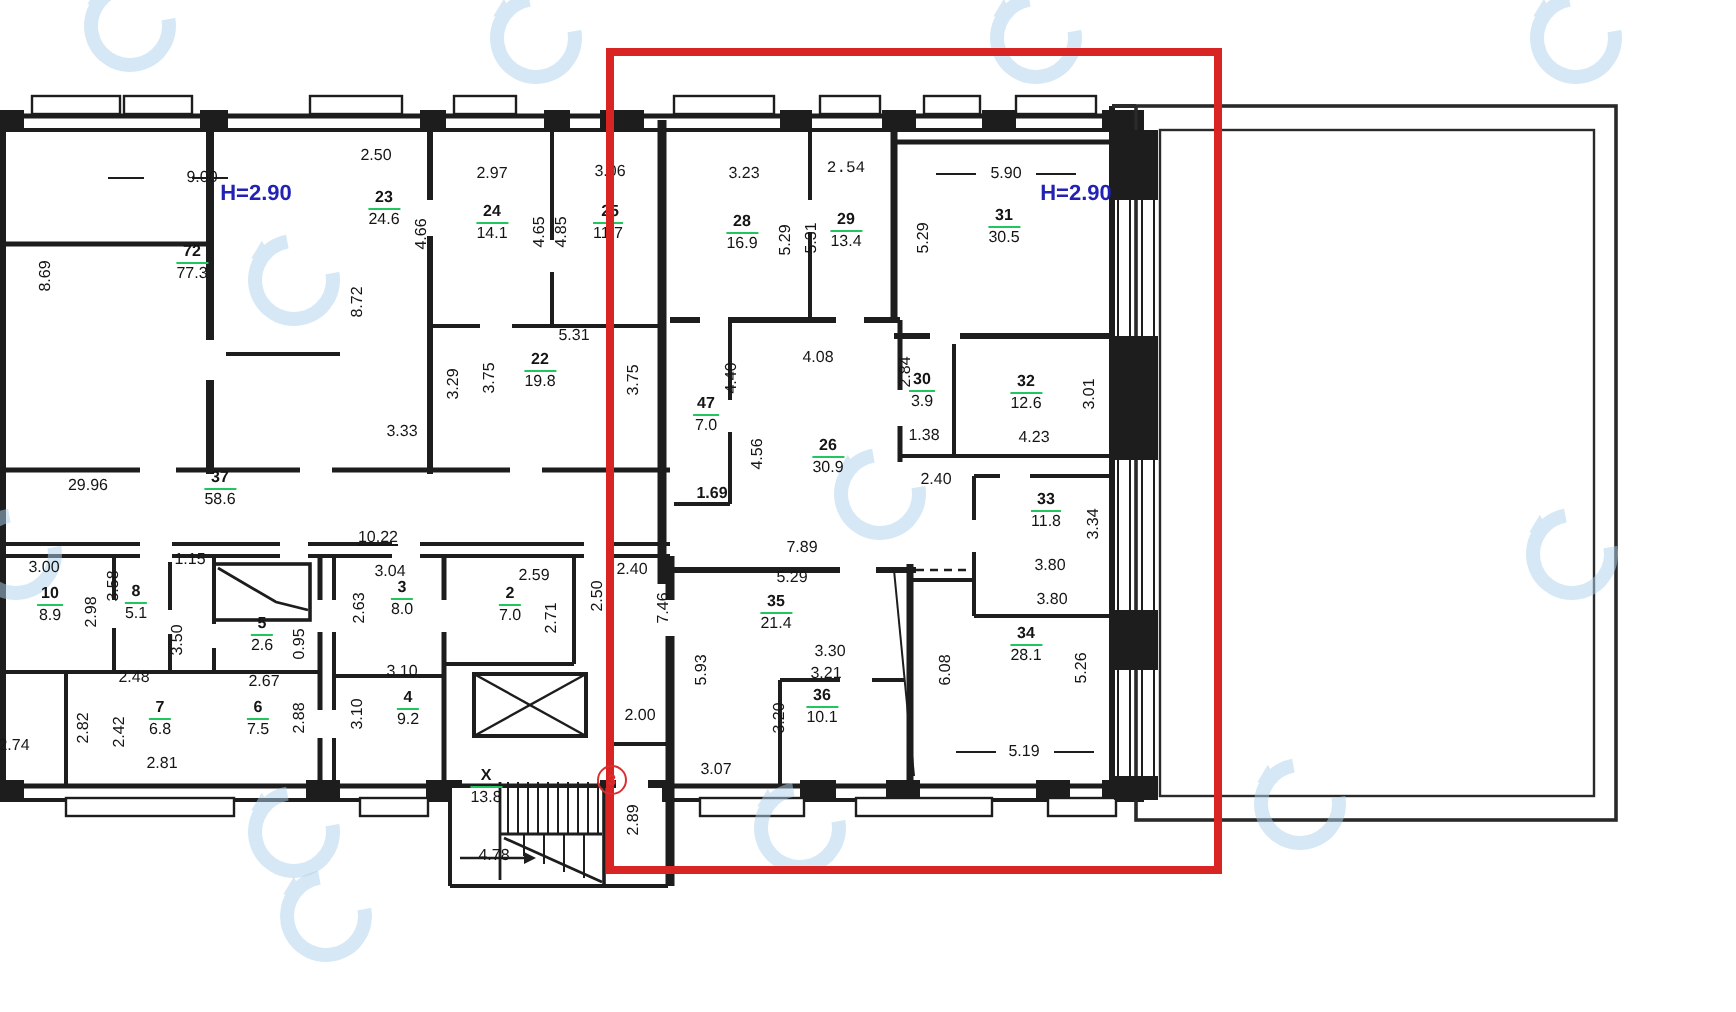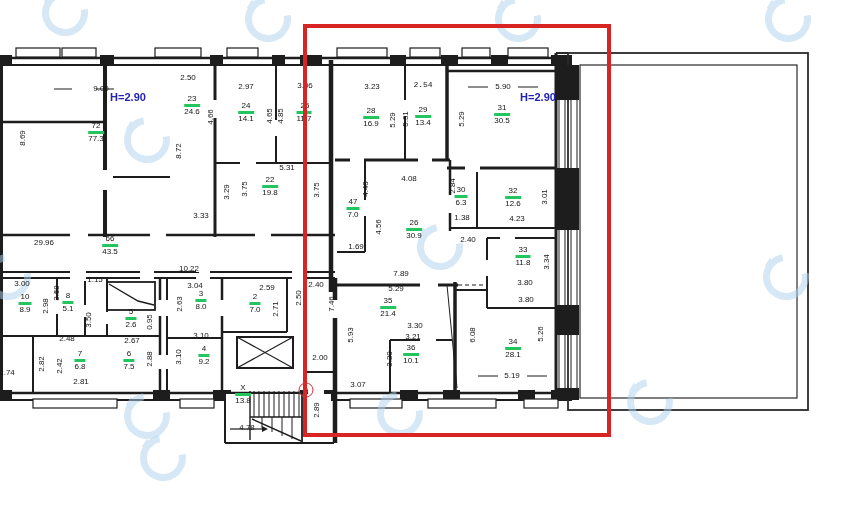--- a/index.html
+++ b/index.html
@@ -5,21 +5,21 @@
   html,body{margin:0;padding:0;background:#fff;}
   .plan{position:relative;width:868px;height:506px;background:#ffffff;overflow:hidden;
         font-family:"Liberation Sans",sans-serif;}
   .plan svg{position:absolute;left:0;top:0;z-index:1;}
   .wm-layer{position:absolute;left:0;top:0;width:100%;height:100%;z-index:2;pointer-events:none;}
   .labels-layer{position:absolute;left:0;top:0;width:100%;height:100%;z-index:3;}
   .lbl{position:absolute;transform:translate(-50%,-50%);font-size:8px;color:#161616;
        white-space:nowrap;line-height:1;letter-spacing:0;}
   .lbl.vert{transform:translate(-50%,-50%) rotate(-90deg);}
   .room{position:absolute;transform:translate(-50%,0);text-align:center;color:#141414;z-index:3;}
-  .room .num{display:block;font-size:8px;font-weight:normal;border-bottom:3px solid #22c55e;
+  .room .num{display:block;font-size:8px;font-weight:bold;border-bottom:1px solid #22c55e;
              padding:0 2px 1px 2px;line-height:1;}
   .room .area{display:block;font-size:8px;padding-top:1px;line-height:1;}
   .hlabel{position:absolute;transform:translate(-50%,-50%);font-size:11px;font-weight:bold;
           color:#2222b4;white-space:nowrap;z-index:3;}
   .red-rect{position:absolute;border:4px solid #d92424;z-index:4;}
   .badge{position:absolute;width:13px;height:13px;border:1.6px solid #d92f2f;border-radius:50%;
          color:#d92f2f;font-size:7.5px;font-weight:bold;display:flex;align-items:center;
          justify-content:center;transform:translate(-50%,-50%);z-index:5;background:rgba(255,255,255,.0);}
   .wm{position:absolute;width:46px;height:46px;transform:translate(-50%,-50%);opacity:.5;}
   .wm .ring{width:100%;height:100%;box-sizing:border-box;border:7px solid #aed3ec;
@@ -305,21 +305,21 @@
       <div class="lbl" style="left: 201px; top: 216px;">3.33</div>
       <div class="lbl" style="left: 44px; top: 243px;">29.96</div>
       <div class="lbl" style="left: 189px; top: 269px; text-decoration: underline;">10.22</div>
       <div class="lbl" style="left: 409px; top: 179px;">4.08</div>
       <div class="lbl vert" style="left: 366px; top: 189px;">4.40</div>
       <div class="lbl vert" style="left: 453px; top: 186px;">2.84</div>
       <div class="lbl" style="left: 462px; top: 218px;">1.38</div>
       <div class="lbl" style="left: 517px; top: 219px;">4.23</div>
       <div class="lbl vert" style="left: 545px; top: 197px;">3.01</div>
       <div class="lbl vert" style="left: 379px; top: 227px;">4.56</div>
-      <div class="lbl" style="left: 356px; top: 247px;">1.69</div>
+      <div class="lbl" style="left: 356px; top: 247px; font-weight: bold;">1.69</div>
       <div class="lbl" style="left: 468px; top: 240px;">2.40</div>
       <div class="lbl" style="left: 316px; top: 285px;">2.40</div>
       <div class="lbl vert" style="left: 547px; top: 262px;">3.34</div>
       <div class="lbl" style="left: 525px; top: 283px;">3.80</div>
       <div class="lbl" style="left: 526px; top: 300px;">3.80</div>
       <div class="lbl" style="left: 401px; top: 274px; text-align: center;">7.89</div>
       <div class="lbl" style="left: 396px; top: 289px;">5.29</div>
       <div class="lbl vert" style="left: 299px; top: 298px;">2.50</div>
       <div class="lbl vert" style="left: 332px; top: 304px;">7.46</div>
       <div class="lbl vert" style="left: 351px; top: 335px;">5.93</div>
@@ -366,38 +366,38 @@
       </div>
       <div class="room" style="left: 304px; top: 102px; text-align: right;">
         <span class="num">25</span>
         <span class="area">11.7</span>
       </div>
       <div class="room" style="left: 270px; top: 176px;">
         <span class="num">22</span>
         <span class="area">19.8</span>
       </div>
       <div class="room" style="left: 110px; top: 235px;">
-        <span class="num">66</span>
-        <span class="area">43.5</span>
+        <span class="num">37</span>
+        <span class="area">58.6</span>
       </div>
       <div class="room" style="left: 371px; top: 107px;">
         <span class="num">28</span>
         <span class="area">16.9</span>
       </div>
       <div class="room" style="left: 423px; top: 106px;">
         <span class="num">29</span>
         <span class="area">13.4</span>
       </div>
       <div class="room" style="left: 502px; top: 104px;">
         <span class="num">31</span>
         <span class="area">30.5</span>
       </div>
       <div class="room" style="left: 461px; top: 186px;">
         <span class="num">30</span>
-        <span class="area">6.3</span>
+        <span class="area">3.9</span>
       </div>
       <div class="room" style="left: 513px; top: 187px;">
         <span class="num">32</span>
         <span class="area">12.6</span>
       </div>
       <div class="room" style="left: 353px; top: 198px;">
         <span class="num">47</span>
         <span class="area">7.0</span>
       </div>
       <div class="room" style="left: 414px; top: 219px;">
@@ -409,21 +409,21 @@
         <span class="area">11.8</span>
       </div>
       <div class="room" style="left: 388px; top: 297px;">
         <span class="num">35</span>
         <span class="area">21.4</span>
       </div>
       <div class="room" style="left: 411px; top: 344px;">
         <span class="num">36</span>
         <span class="area">10.1</span>
       </div>
-      <div class="room" style="left: 513px; top: 338px;">
+      <div class="room" style="left: 513px; top: 313px;">
         <span class="num">34</span>
         <span class="area">28.1</span>
       </div>
       <div class="room" style="left: 25px; top: 293px;">
         <span class="num">10</span>
         <span class="area">8.9</span>
       </div>
       <div class="room" style="left: 68px; top: 292px;">
         <span class="num">8</span>
         <span class="area">5.1</span>

